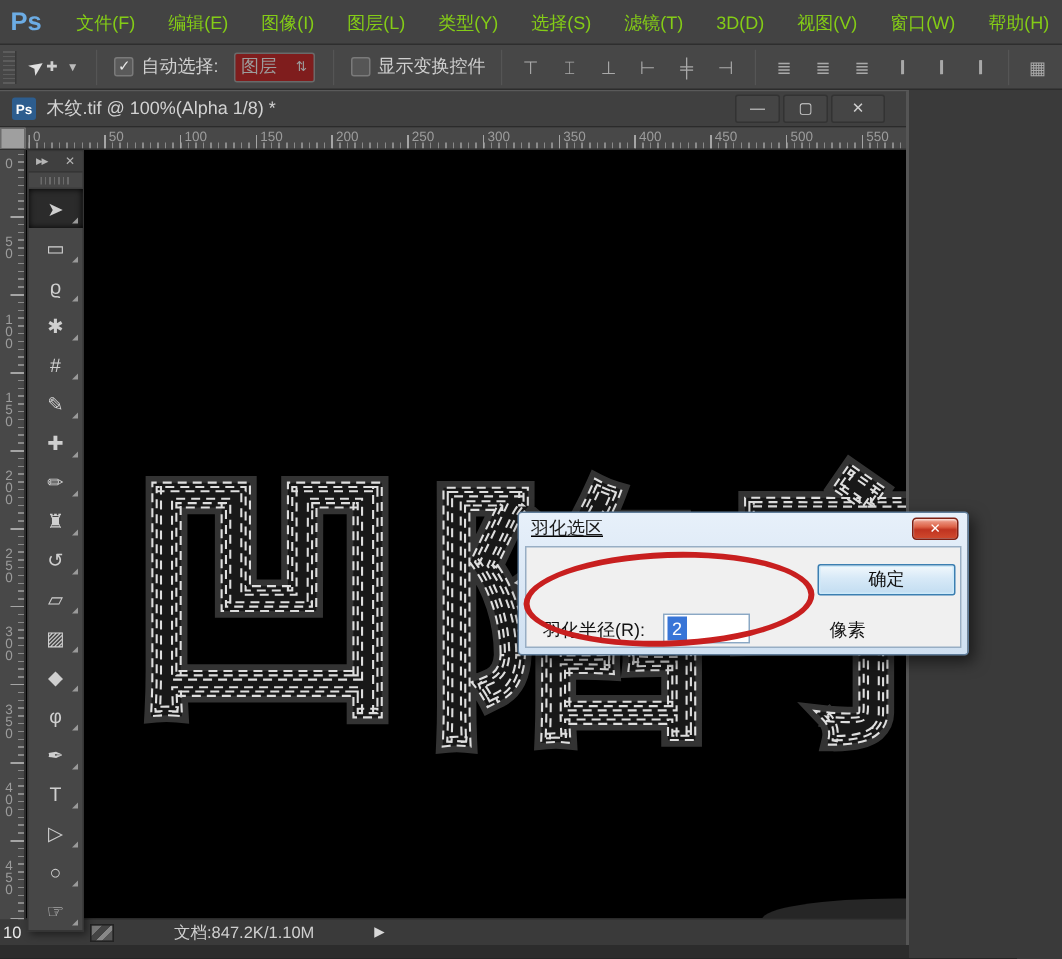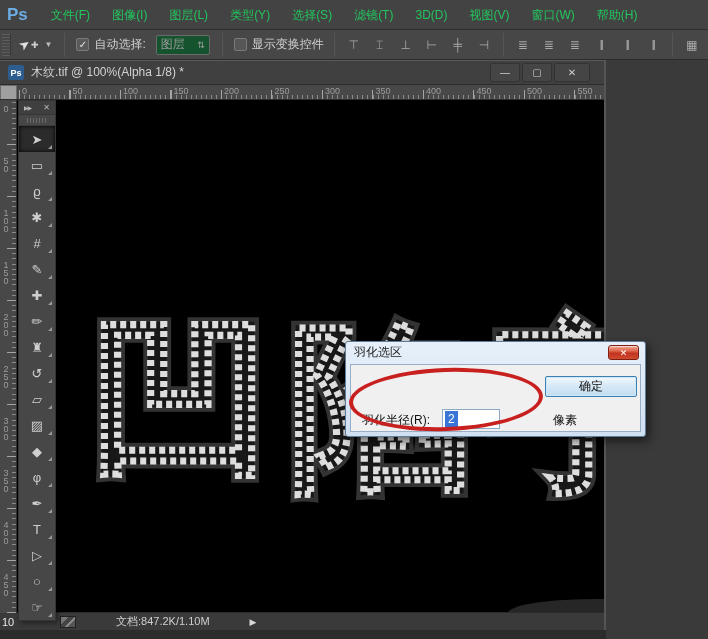--- a/index.html
+++ b/index.html
@@ -5,37 +5,37 @@
   html,body{margin:0;padding:0;background:#2a2a2a;}
   *{box-sizing:border-box;}
   .app{position:relative;width:708px;height:639px;background:#3a3a3a;overflow:hidden;
        font-family:"Liberation Sans","DejaVu Sans",sans-serif;padding-left:48px;-webkit-font-smoothing:antialiased;}
 
   
   .menubar{position:absolute;left:0;top:0;width:708px;height:30px;background:#434343;
            border-bottom:1px solid #2e2e2e;display:flex;align-items:center;}
   .ps-logo{color:#6cace4;font-weight:bold;font-size:17px;margin:0 12px 0 7px;letter-spacing:0;}
   .menu-items{display:flex;align-items:center;height:100%;}
-  .menu-items .menu-item{color:#22c55e;font-size:12px;padding:0 11px;line-height:30px;white-space:nowrap;}
+  .menu-items .menu-item{color:#84cc16;font-size:12px;padding:0 11px;line-height:30px;white-space:nowrap;}
 
   
   .optionsbar{position:absolute;left:0;top:30px;width:708px;height:30px;background:#474747;
               border-bottom:1px solid #2c2c2c;display:flex;align-items:center;color:#cfcfcf;font-size:12px;}
   .grip{width:9px;height:22px;margin-left:2px;background:repeating-linear-gradient(0deg,#5c5c5c 0 1px,transparent 1px 3px);border-right:1px solid #383838;}
   .opt-tool{display:flex;align-items:center;margin-left:8px;color:#e0e0e0;}
   .opt-tool .main-gl{font-size:13px;transform:rotate(-35deg);display:inline-block;}
   .opt-tool .sub-gl{font-size:9px;margin-left:1px;color:#cfcfcf;}
   .opt-caret{font-size:8px;color:#bbb;margin:0 6px 0 6px;}
   .vsep{width:1px;height:24px;background:#383838;border-right:1px solid #555;margin:0 6px;}
   .checkbox{width:13px;height:13px;border:1px solid #7a7a7a;background:#5a5a5a;border-radius:2px;
             display:flex;align-items:center;justify-content:center;font-size:10px;color:#e8e8e8;margin:0 5px;}
   .checkbox.unchecked{color:transparent;background:#565656;}
   .opt-label{margin-right:4px;white-space:nowrap;}
   .dropdown{display:flex;align-items:center;justify-content:space-between;width:54px;height:20px;
-            background:#14532d;border:1px solid #6a6a6a;border-radius:2px;margin:0 6px;padding:0 4px;color:#9c9c9c;}
+            background:#7f1d1d;border:1px solid #6a6a6a;border-radius:2px;margin:0 6px;padding:0 4px;color:#9c9c9c;}
   .dropdown .dd-arrows{font-size:9px;color:#9c9c9c;}
   .icon-row{display:flex;align-items:center;}
   .bar-icon{width:24px;height:20px;display:flex;align-items:center;justify-content:center;
             color:#a9a9a9;font-size:12px;margin:0 1px;}
   .dist-icons .bar-icon:nth-child(n+4){letter-spacing:-2px;font-size:10px;}
 
   
   .docwindow{position:absolute;left:0;top:60px;width:606px;height:570px;background:#3c3c3c;
              border-right:2px solid #555;border-top:1px solid #5a5a5a;z-index:10;}
   .doc-titlebar{position:absolute;left:0;top:0;width:100%;height:24px;background:#404040;
@@ -94,21 +94,21 @@
   .tool{width:100%;height:26px;display:flex;align-items:center;justify-content:center;position:relative;}
   .tool .tool-glyph{color:#cfcfcf;font-size:13px;line-height:1;}
   .tool.selected{background:#2b2b2b;box-shadow:inset 0 0 4px #000;}
   .tool::after{content:"";position:absolute;right:3px;bottom:3px;border-style:solid;
      border-width:0 0 4px 4px;border-color:transparent transparent #9a9a9a transparent;}
 
   
   .dialog{position:absolute;left:345px;top:341px;width:301px;height:96px;z-index:50;
           background:linear-gradient(#e7f0fa,#cfe0f1);border:1px solid #5f7c99;border-radius:3px;
           box-shadow:3px 4px 10px rgba(0,0,0,.55);}
-  .dialog-titlebar{height:21px;display:flex;align-items:center;padding:0 8px;position:relative;}
+  .dialog-titlebar{height:21px;display:flex;align-items:center;padding:0 8px;position:relative;text-decoration:underline;}
   .dialog-title{font-size:12px;color:#1b1b1b;}
   .dlg-close{position:absolute;right:6px;top:3px;width:31px;height:15px;border:1px solid #7e1f12;border-radius:3px;
      background:linear-gradient(#f0a896 0%,#dd6247 40%,#c03420 55%,#d0492e 100%);
      color:#fff;font-size:9px;font-weight:bold;display:flex;align-items:center;justify-content:center;
      box-shadow:inset 0 1px 1px rgba(255,255,255,.6);}
   .dialog-content{position:absolute;left:4px;right:4px;top:22px;bottom:4px;background:#f0f0f0;
                   border:1px solid #98aec4;}
   .radius-label{position:absolute;left:11px;top:47px;font-size:12px;color:#111;}
   .radius-input{position:absolute;left:91px;top:44px;width:58px;height:20px;background:#fff;
      border:1px solid #8ba8c4;font-size:12px;display:flex;align-items:center;padding-left:2px;}
@@ -129,20 +129,21 @@
 </head>
 <body>
 
 <div class="app">
 
   <div class="menubar">
     <span class="ps-logo">Ps</span>
     <div class="menu-items">
 
     <span class="menu-item">文件(F)</span>
+        <span class="menu-item">编辑(E)</span>
         <span class="menu-item">图像(I)</span>
         <span class="menu-item">图层(L)</span>
         <span class="menu-item">类型(Y)</span>
         <span class="menu-item">选择(S)</span>
         <span class="menu-item">滤镜(T)</span>
         <span class="menu-item">3D(D)</span>
         <span class="menu-item">视图(V)</span>
         <span class="menu-item">窗口(W)</span>
         <span class="menu-item">帮助(H)</span>
       </div>

